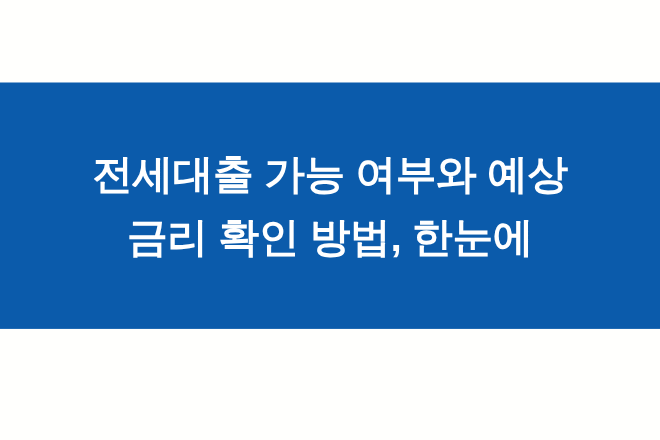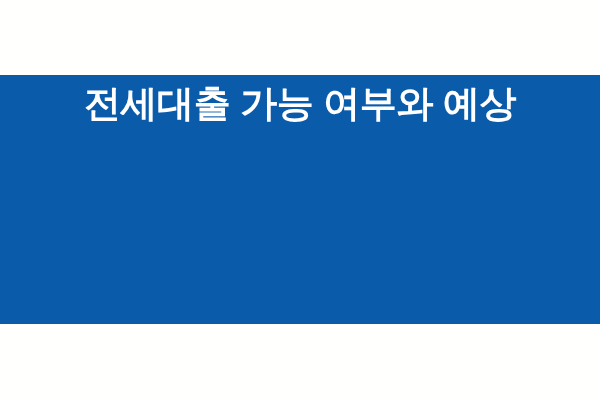--- a/index.html
+++ b/index.html
@@ -21,25 +21,26 @@
     height: 400px;
     background: #FFFFFD;
     box-sizing: border-box;
   }
 
   #banner-band {
     position: absolute;
     left: 0;
     top: 75px;
     width: 600px;
-    height: 249px;
+    height: 224px;
     background: #0B5BAB;
     display: flex;
     flex-direction: column;
     align-items: center;
+    justify-content: center;
     box-sizing: border-box;
   }
 
   #banner-headline {
     width: 100%;
     text-align: center;
     color: #FFFFFF;
     font-family: "Liberation Sans", "DejaVu Sans", sans-serif;
     font-weight: 700;
     font-size: 37px;
@@ -57,17 +58,18 @@
 </style>
 </head>
 <body>
 
 <div id="banner-canvas" style="background: rgb(255, 255, 253);">
 
   <div id="banner-band" style="background: rgb(11, 91, 171);">
 
     <h1 id="banner-headline" style="color: rgb(255, 255, 255);">
       <span class="headline-line">전세대출 가능 여부와 예상</span>
+      <span class="headline-line">금리 확인 방법, 한눈에</span>
     </h1>
 
   </div>
 
 </div>
 
 </body></html>

